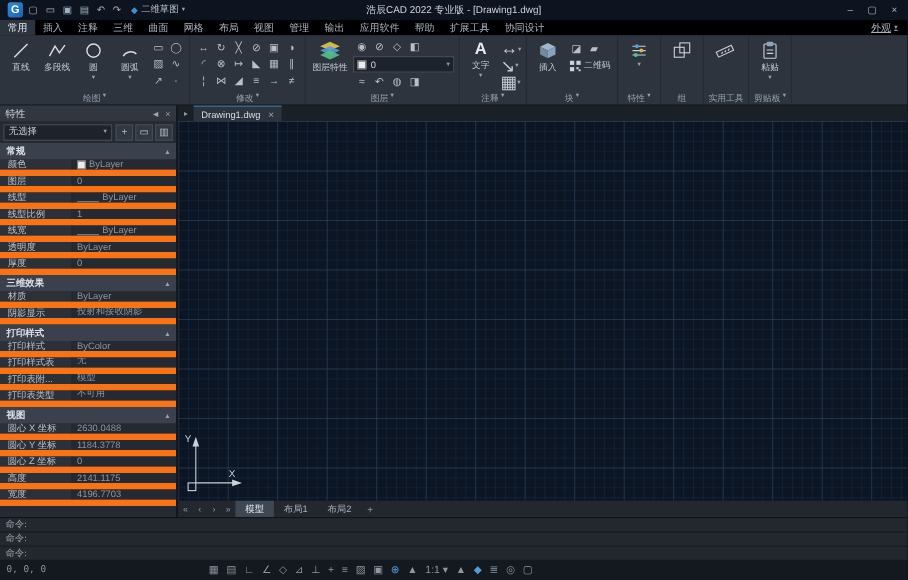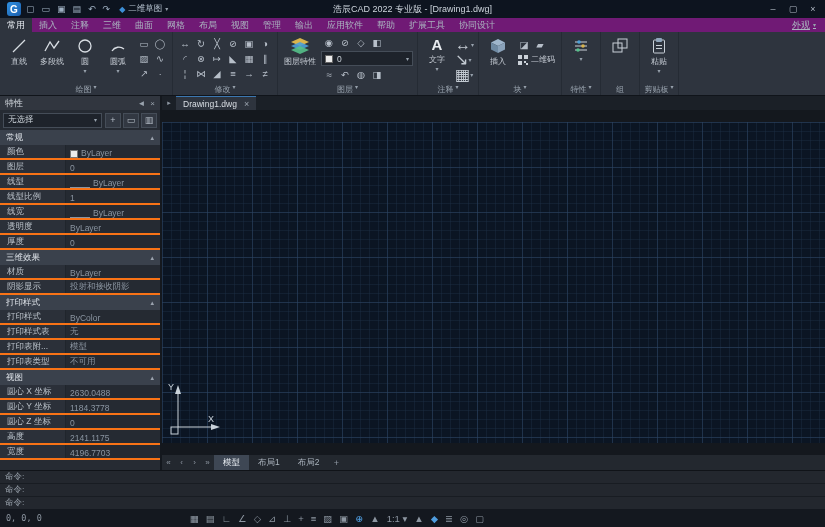--- a/index.html
+++ b/index.html
@@ -12,21 +12,21 @@
   .logo{width:14px;height:14px;background:linear-gradient(135deg,#2f8fe0,#1b5fae);border-radius:3px;color:#fff;font-weight:bold;font-size:10px;display:flex;align-items:center;justify-content:center;margin:0 5px;}
   .qa{display:flex;align-items:center;gap:7px;font-size:9px;color:#9fb0c2;}
   .ws{display:flex;align-items:center;gap:3px;margin-left:9px;font-size:8.5px;color:#b6c2cf;}
   .ws .dia{color:#3d8fd6;font-size:8px;}
   .title-text{position:absolute;left:0;right:0;text-align:center;font-size:9px;color:#cdd4dc;pointer-events:none;}
   .winbtns{margin-left:auto;display:flex;z-index:1;}
   .winbtns span{width:20px;height:16px;display:flex;align-items:center;justify-content:center;font-size:9px;color:#aeb7c2;}
   .caret{font-size:6px;color:#97a1ac;line-height:6px;}
 
   
-  .menubar{flex:0 0 14px;height:14px;background:#701a75;display:flex;align-items:stretch;font-size:9px;}
+  .menubar{flex:0 0 14px;height:14px;background:#000000;display:flex;align-items:stretch;font-size:9px;}
   .mtabs{display:flex;}
   .mtab{padding:0 7px;display:flex;align-items:center;color:#aab3bf;white-space:nowrap;}
   .mtab[data-active="true"]{background:#2e343e;color:#e6ebf1;}
   .mspacer{flex:1;}
   .appearance{padding:0 9px;display:flex;align-items:center;gap:3px;color:#aab3bf;white-space:nowrap;text-decoration:underline;}
 
   
   .ribbon{flex:0 0 64px;height:64px;background:#2e343e;display:flex;border-bottom:1px solid #10141a;}
   .rgroup{display:flex;flex-direction:column;border-right:1px solid #252b34;padding:2px 4px 0;}
   .rbody{flex:1;display:flex;gap:3px;align-items:flex-start;}
@@ -53,32 +53,32 @@
   
   .palette{flex:0 0 162px;width:162px;background:#262b33;display:flex;flex-direction:column;border-right:2px solid #14181e;}
   .pal-header{flex:0 0 14px;background:#31363f;display:flex;align-items:center;padding:0 5px;font-size:9px;color:#d4dae0;}
   .hicons{margin-left:auto;display:flex;gap:5px;font-size:8px;color:#9aa3ae;}
   .pal-combo{flex:0 0 20px;display:flex;align-items:center;padding:2px 3px;gap:3px;}
   .combo{flex:1;height:15px;background:#1e232b;border:1px solid #454d58;display:flex;align-items:center;font-size:8.5px;padding:0 4px;color:#ccd3da;}
   .combo .caret{margin-left:auto;}
   .ptools{display:flex;gap:2px;}
   .ptools span{width:16px;height:15px;background:#323842;border:1px solid #454d58;display:flex;align-items:center;justify-content:center;font-size:9px;color:#b7bfc9;}
   .pal-body{flex:1;overflow:hidden;}
-  .psec-h{height:15px;background:#3a414c;display:flex;align-items:center;padding:0 6px;color:#dde2e8;font-weight:normal;font-size:8.5px;}
+  .psec-h{height:15px;background:#3a414c;display:flex;align-items:center;padding:0 6px;color:#dde2e8;font-weight:bold;font-size:8.5px;}
   .psec-h .arr{margin-left:auto;font-size:7px;color:#9aa3ae;}
-  .prow{height:15px;display:flex;border-bottom:2px solid #f97316;}
+  .prow{height:15px;display:flex;border-bottom:6px solid #f97316;}
   .plabel{width:66px;display:flex;align-items:center;padding-left:7px;background:#2b3039;color:#bac1c9;border-right:1px solid #20252c;font-size:8.5px;white-space:nowrap;overflow:hidden;}
   .pvalue{flex:1;display:flex;align-items:flex-end;padding-left:4px;gap:3px;background:#252a32;color:#8b95a1;font-size:8.5px;white-space:nowrap;overflow:hidden;}
   .swatch{display:none;width:8px;height:8px;background:#ececec;border:1px solid #777;}
   .linesample{display:none;width:20px;height:1px;background:#8b95a1;}
   .prow[data-type="color"] .swatch{display:inline-block;}
   .prow[data-type="line"] .linesample{display:inline-block;}
 
   
-  .drawside{flex:1;display:flex;flex-direction:column;min-width:0;gap:12px;}
+  .drawside{flex:1;display:flex;flex-direction:column;min-width:0;}
   .docbar{flex:0 0 14px;background:#1b2027;display:flex;align-items:flex-end;}
   .docnav{width:14px;height:14px;display:flex;align-items:center;justify-content:center;font-size:7px;color:#8d96a1;}
   .doctab{height:14px;background:#2e343e;display:flex;align-items:center;padding:0 7px;gap:7px;font-size:8.5px;color:#d9dee4;border-top:1px solid #3c77b0;}
   .doctab .close{font-size:9px;color:#9aa3ae;}
   .canvas{flex:1;position:relative;background-color:#0b1523;min-height:0;
     background-image:
       linear-gradient(to right, rgba(46,70,102,0.50) 1px, transparent 1px),
       linear-gradient(to bottom, rgba(46,70,102,0.50) 1px, transparent 1px),
       linear-gradient(to right, rgba(34,52,76,0.35) 1px, transparent 1px),
       linear-gradient(to bottom, rgba(34,52,76,0.35) 1px, transparent 1px);
@@ -363,20 +363,35 @@
             <rect x="2" y="6" width="9" height="9" fill="none" stroke="#c9d0d8"></rect>
             <rect x="7" y="2" width="9" height="9" fill="none" stroke="#c9d0d8"></rect>
           </svg>
         </div>
       </div>
       <div class="rlabel">
         <span>组</span>
       </div>
     </div>
 
+    <div class="rgroup">
+      <div class="rbody">
+        <div class="bigbtn">
+          <svg width="18" height="18" viewBox="0 0 18 18">
+            <rect x="1.5" y="7" width="15" height="5" transform="rotate(-25 9 9.5)" fill="none" stroke="#c9d0d8"></rect>
+            <line x1="6" y1="12" x2="7" y2="10" stroke="#c9d0d8"></line>
+            <line x1="9" y1="10.6" x2="10" y2="8.6" stroke="#c9d0d8"></line>
+            <line x1="12" y1="9.2" x2="13" y2="7.2" stroke="#c9d0d8"></line>
+          </svg>
+        </div>
+      </div>
+      <div class="rlabel">
+        <span>实用工具</span>
+      </div>
+    </div>
 
     <div class="rgroup">
       <div class="rbody">
         <div class="bigbtn">
           <svg width="18" height="18" viewBox="0 0 18 18">
             <rect x="3.5" y="3" width="11" height="13" rx="1" fill="none" stroke="#c9d0d8"></rect>
             <rect x="6" y="1" width="6" height="4" rx="1" fill="#8fa5bb"></rect>
             <line x1="6" y1="8.5" x2="12" y2="8.5" stroke="#c9d0d8"></line>
             <line x1="6" y1="11.5" x2="12" y2="11.5" stroke="#c9d0d8"></line>
           </svg>

